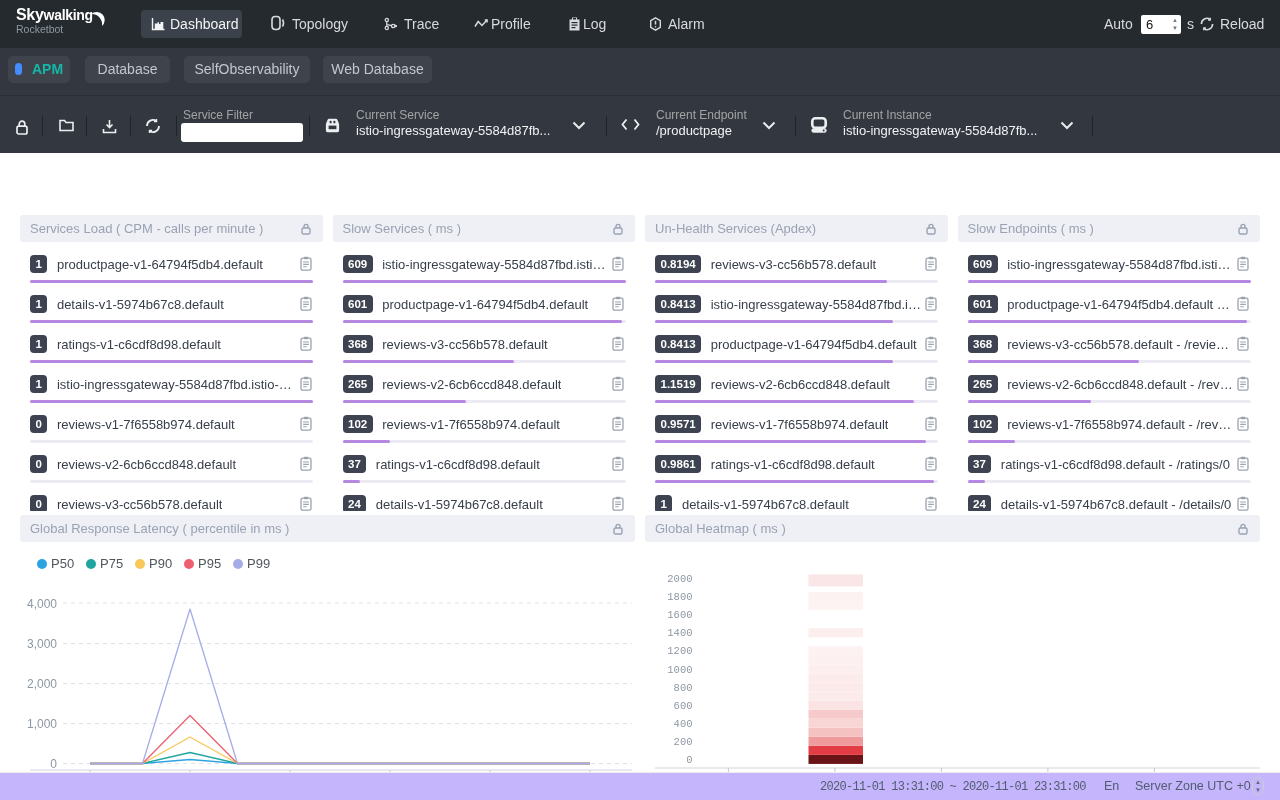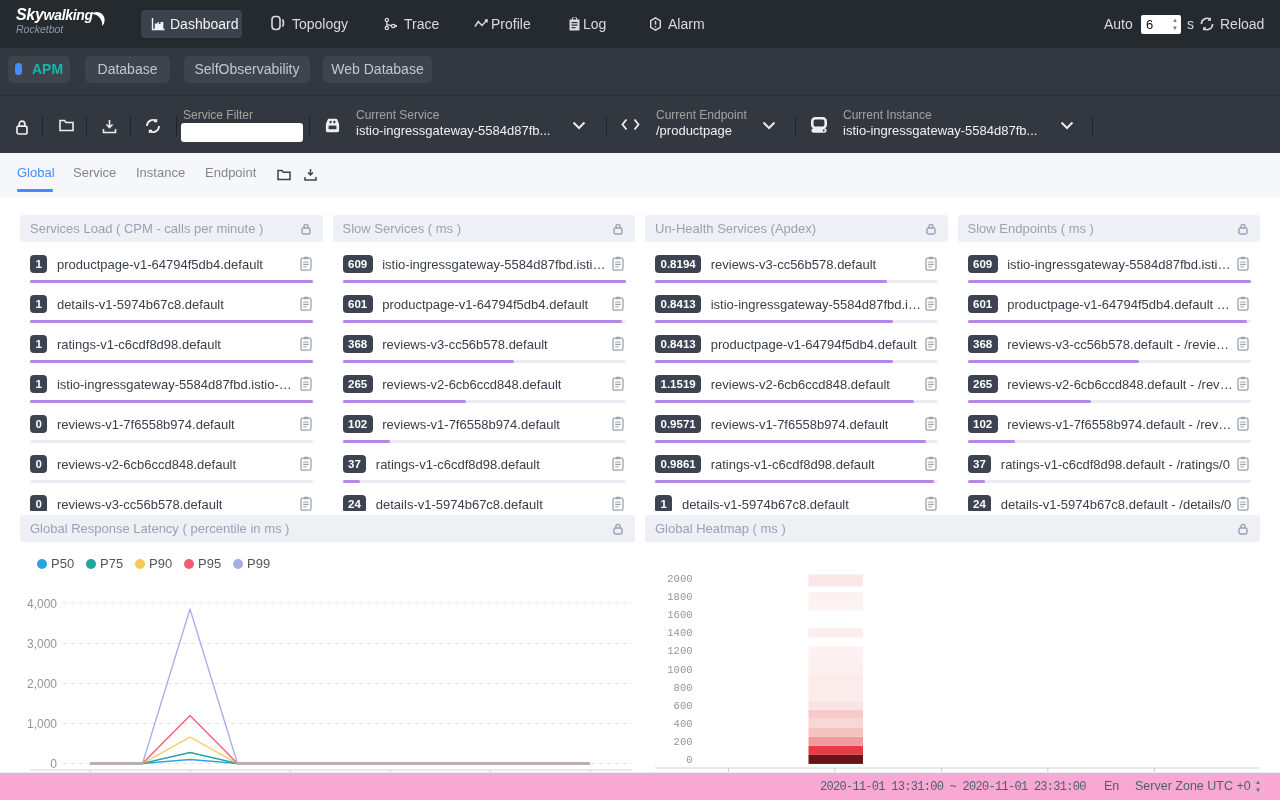--- a/index.html
+++ b/index.html
@@ -1,21 +1,21 @@
 <!DOCTYPE html>
 <html><head>
 <meta charset="utf-8">
 <style>
 * { margin:0; padding:0; box-sizing:border-box; }
 html,body { width:1280px; height:800px; overflow:hidden; font-family:"Liberation Sans", sans-serif; background:#fff; }
 #page { position:relative; width:1280px; height:800px; }
 
 
 #nav { position:absolute; left:0; top:0; width:1280px; height:48px; background:#252a2f; }
-#logo { position:absolute; left:16px; top:6px; color:#fff;font-style:italic; }
+#logo { position:absolute; left:16px; top:6px; color:#fff; }
 #logo .l1 { font-size:16px; font-weight:bold; letter-spacing:-0.3px; line-height:17px; white-space:nowrap; }
 #logo .l1 .w { font-size:14px; }
 #logo .l2 { font-size:10.5px; color:#8f98a3; line-height:10px; }
 .navitem { position:absolute; top:10px; height:28px; line-height:28px; color:#d8dade; font-size:14px; white-space:nowrap; }
 .navitem svg { vertical-align:-2px; margin-right:7px; }
 .navitem.active { background:#3c424c; border-radius:4px; color:#f2f3f5; }
 #auto-input { background:#fff; border-radius:2px; color:#111; font-size:13px; line-height:19px; padding-left:5px; }
 #auto-input .spin { position:absolute; right:3px; top:2px; color:#777; font-size:6px; line-height:7.5px; }
 
 
@@ -47,21 +47,21 @@
 .badge { flex:none; height:18px; line-height:18px; background:#3d4350; color:#fff; font-size:11.5px; font-weight:bold; border-radius:4px; padding:0 5.5px; min-width:16px; text-align:center; }
 .iname { margin-left:9.5px; font-size:13px; color:#383f4a; white-space:nowrap; overflow:hidden; text-overflow:ellipsis; }
 .clip { position:absolute; right:11px; top:13px; }
 .track { position:absolute; left:10px; bottom:0px; width:283px; height:3.5px; border-radius:1.75px; background:#eceaf3; }
 .fill { position:absolute; left:0; top:0; height:3.5px; border-radius:1.75px; background:#b588e2; }
 
 
 .ldot { display:inline-block; width:10px; height:10px; border-radius:5px; margin-right:4px; vertical-align:-1px; }
 .litem { position:absolute; top:556px; font-size:13px; color:#51565e; }
 
-#footer { position:absolute; left:0; top:772px; width:1280px; height:28px; background:#f9a8d4; border-top:1px solid #ededed; font-size:12.5px; color:#515d6e; }
+#footer { position:absolute; left:0; top:772px; width:1280px; height:28px; background:#c4b5fd; border-top:1px solid #ededed; font-size:12.5px; color:#515d6e; }
 #footer .mono { font-family:"Liberation Mono", monospace; font-size:12px; letter-spacing:-0.72px; }
 </style>
 </head>
 <body>
 <div id="page">
 
   <div id="nav">
     <div id="logo">
       <div class="l1">Sky<span class="w">walking</span></div>
       <div class="l2">Rocketbot</div>
@@ -168,34 +168,20 @@
         <path d="M11.5 13.5 l1.2 -1.2 l1.2 1.2 l-1.2 1.2 z" fill="#333840"></path>
       </svg>
     <div class="tlabel" style="left:843px">Current Instance</div>
     <div class="tvalue" style="left:843px">istio-ingressgateway-5584d87fb...</div>
     <svg class="chev" style="left:1060px" width="14" height="9" viewBox="0 0 14 9" fill="none" stroke="#e8eaec" stroke-width="2">
         <path d="M1.5 1.5 L7 7 L12.5 1.5"></path>
       </svg>
     <div class="tsep" style="left:1092px"></div>
   </div>
 
-  <div id="tabrow">
-    <div class="tab active" style="left:17px">Global</div>
-    <div class="tab" style="left:73px">Service</div>
-    <div class="tab" style="left:136px">Instance</div>
-    <div class="tab" style="left:205px">Endpoint</div>
-    <div id="tabline"></div>
-    <svg style="position:absolute;left:277px;top:16px" width="14" height="12" viewBox="0 0 14 12" fill="none" stroke="#3c434d" stroke-width="1.5">
-        <path d="M1 10.5 V1.5 h4 l1.3 1.8 H13 v7.2 Z"></path>
-      </svg>
-    <svg style="position:absolute;left:304px;top:15px" width="13" height="13" viewBox="0 0 13 13" fill="none" stroke="#3c434d" stroke-width="1.5">
-        <path d="M1 9 v3 h11 V9"></path>
-        <path d="M6.5 1 v6 M4 4.5 L6.5 7 L9 4.5"></path>
-      </svg>
-  </div>
 
   <div id="toppanels">
 <div class="panel-h" style="left:20px; top:215px; width:302.5px;">Services Load ( CPM - calls per minute )<svg width="10" height="12" viewBox="0 0 10 12" fill="none" stroke="#9aa2b2" stroke-width="1.4">
           <rect x="1" y="5" width="8" height="6" rx="1.6"></rect>
           <path d="M3 5 V3.4 a2 2 0 0 1 4 0 V5"></path>
         </svg></div>
 <div class="panel" style="left:20px; top:243px; width:302.5px; height:268px;">
 <div class="item">
 <span class="badge">1</span>
 <span class="iname" style="left:37px; right:30px;">productpage-v1-64794f5db4.default</span>

